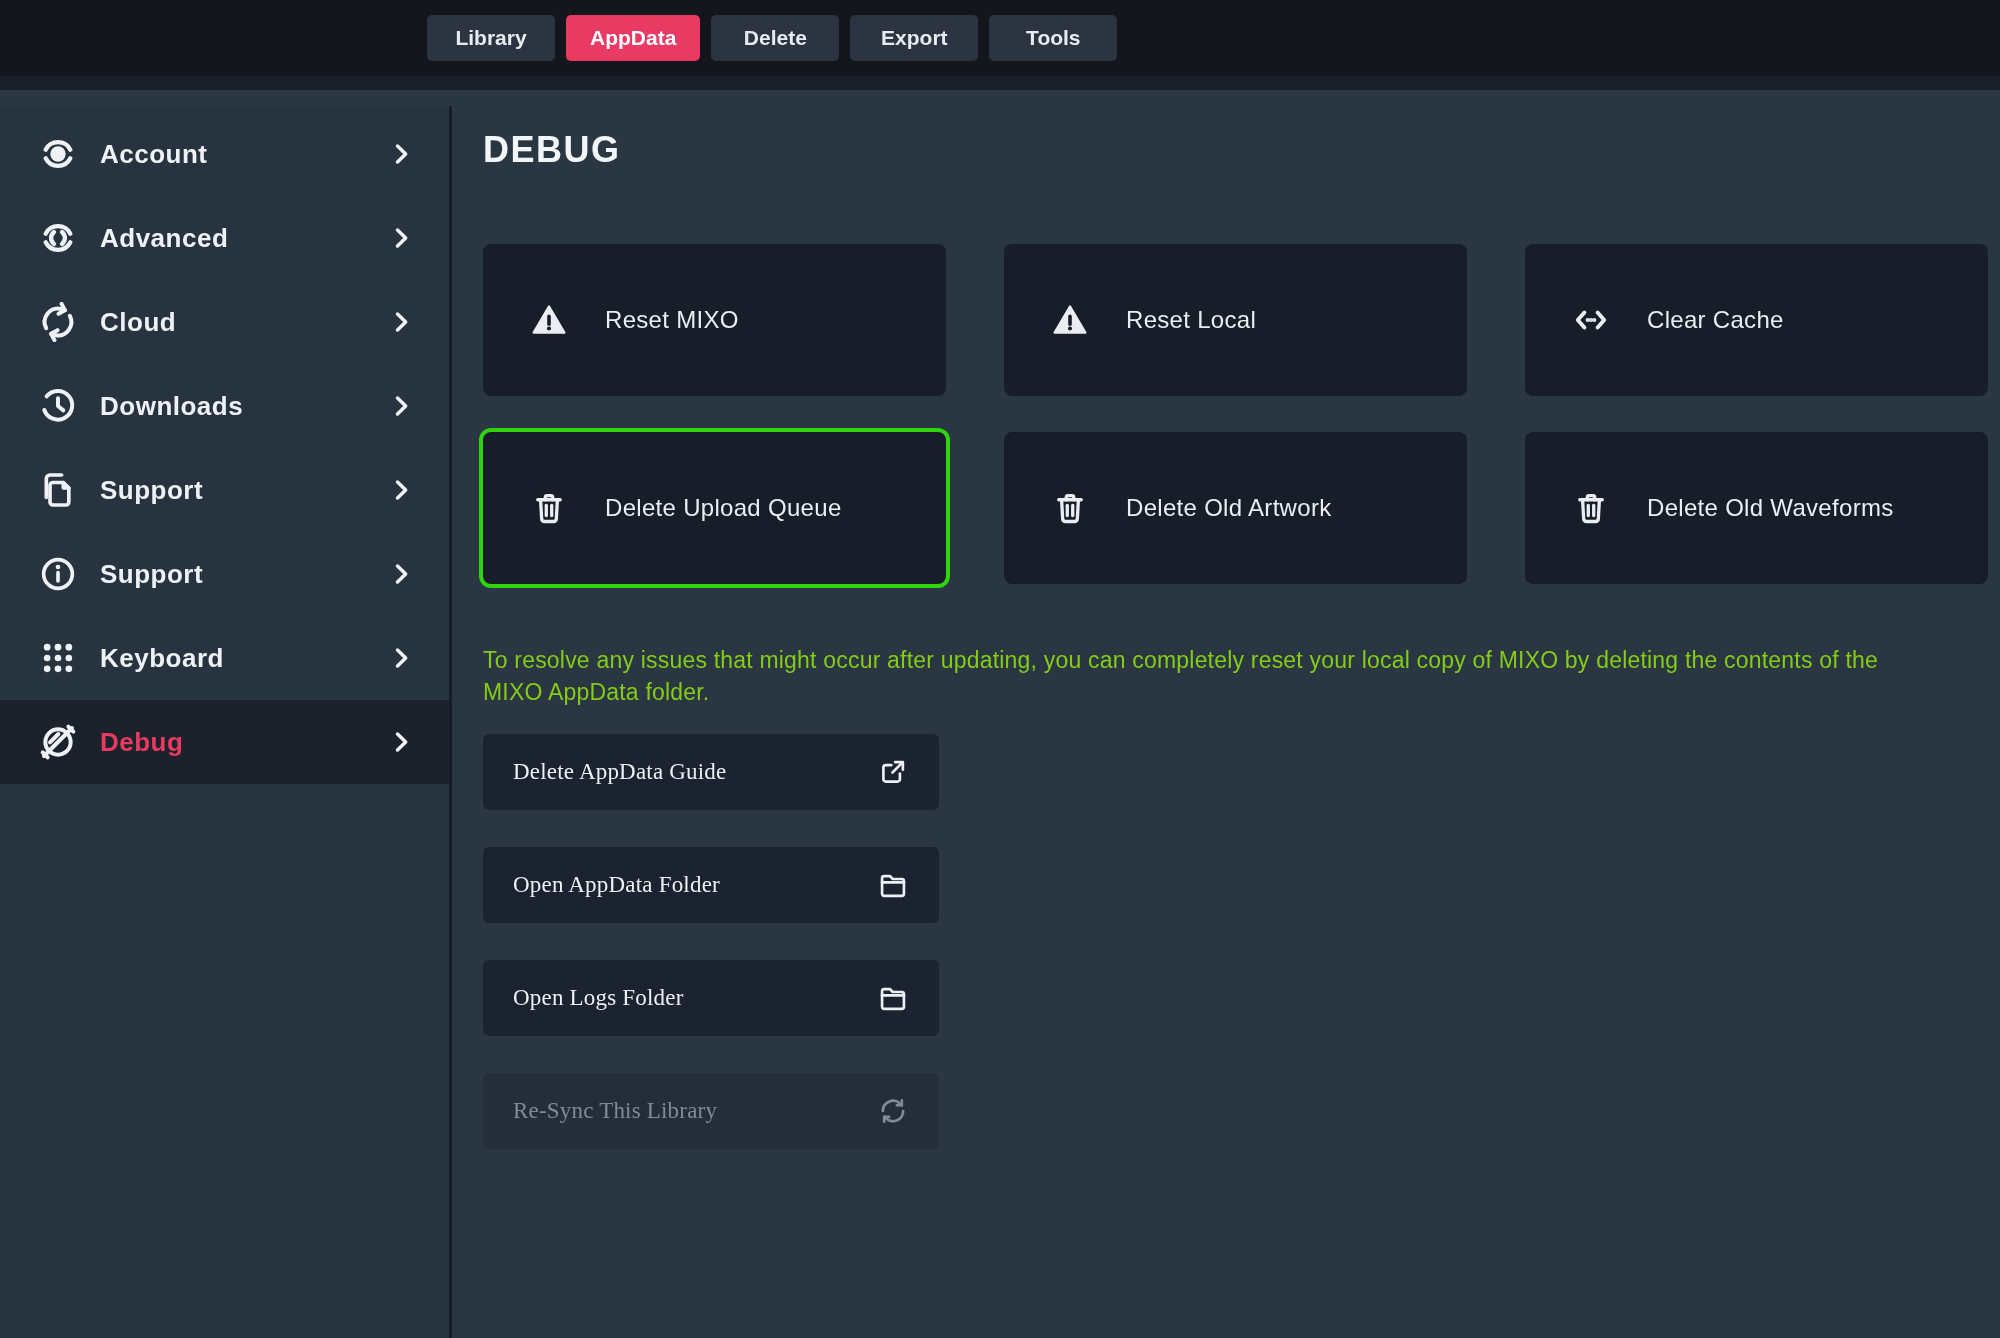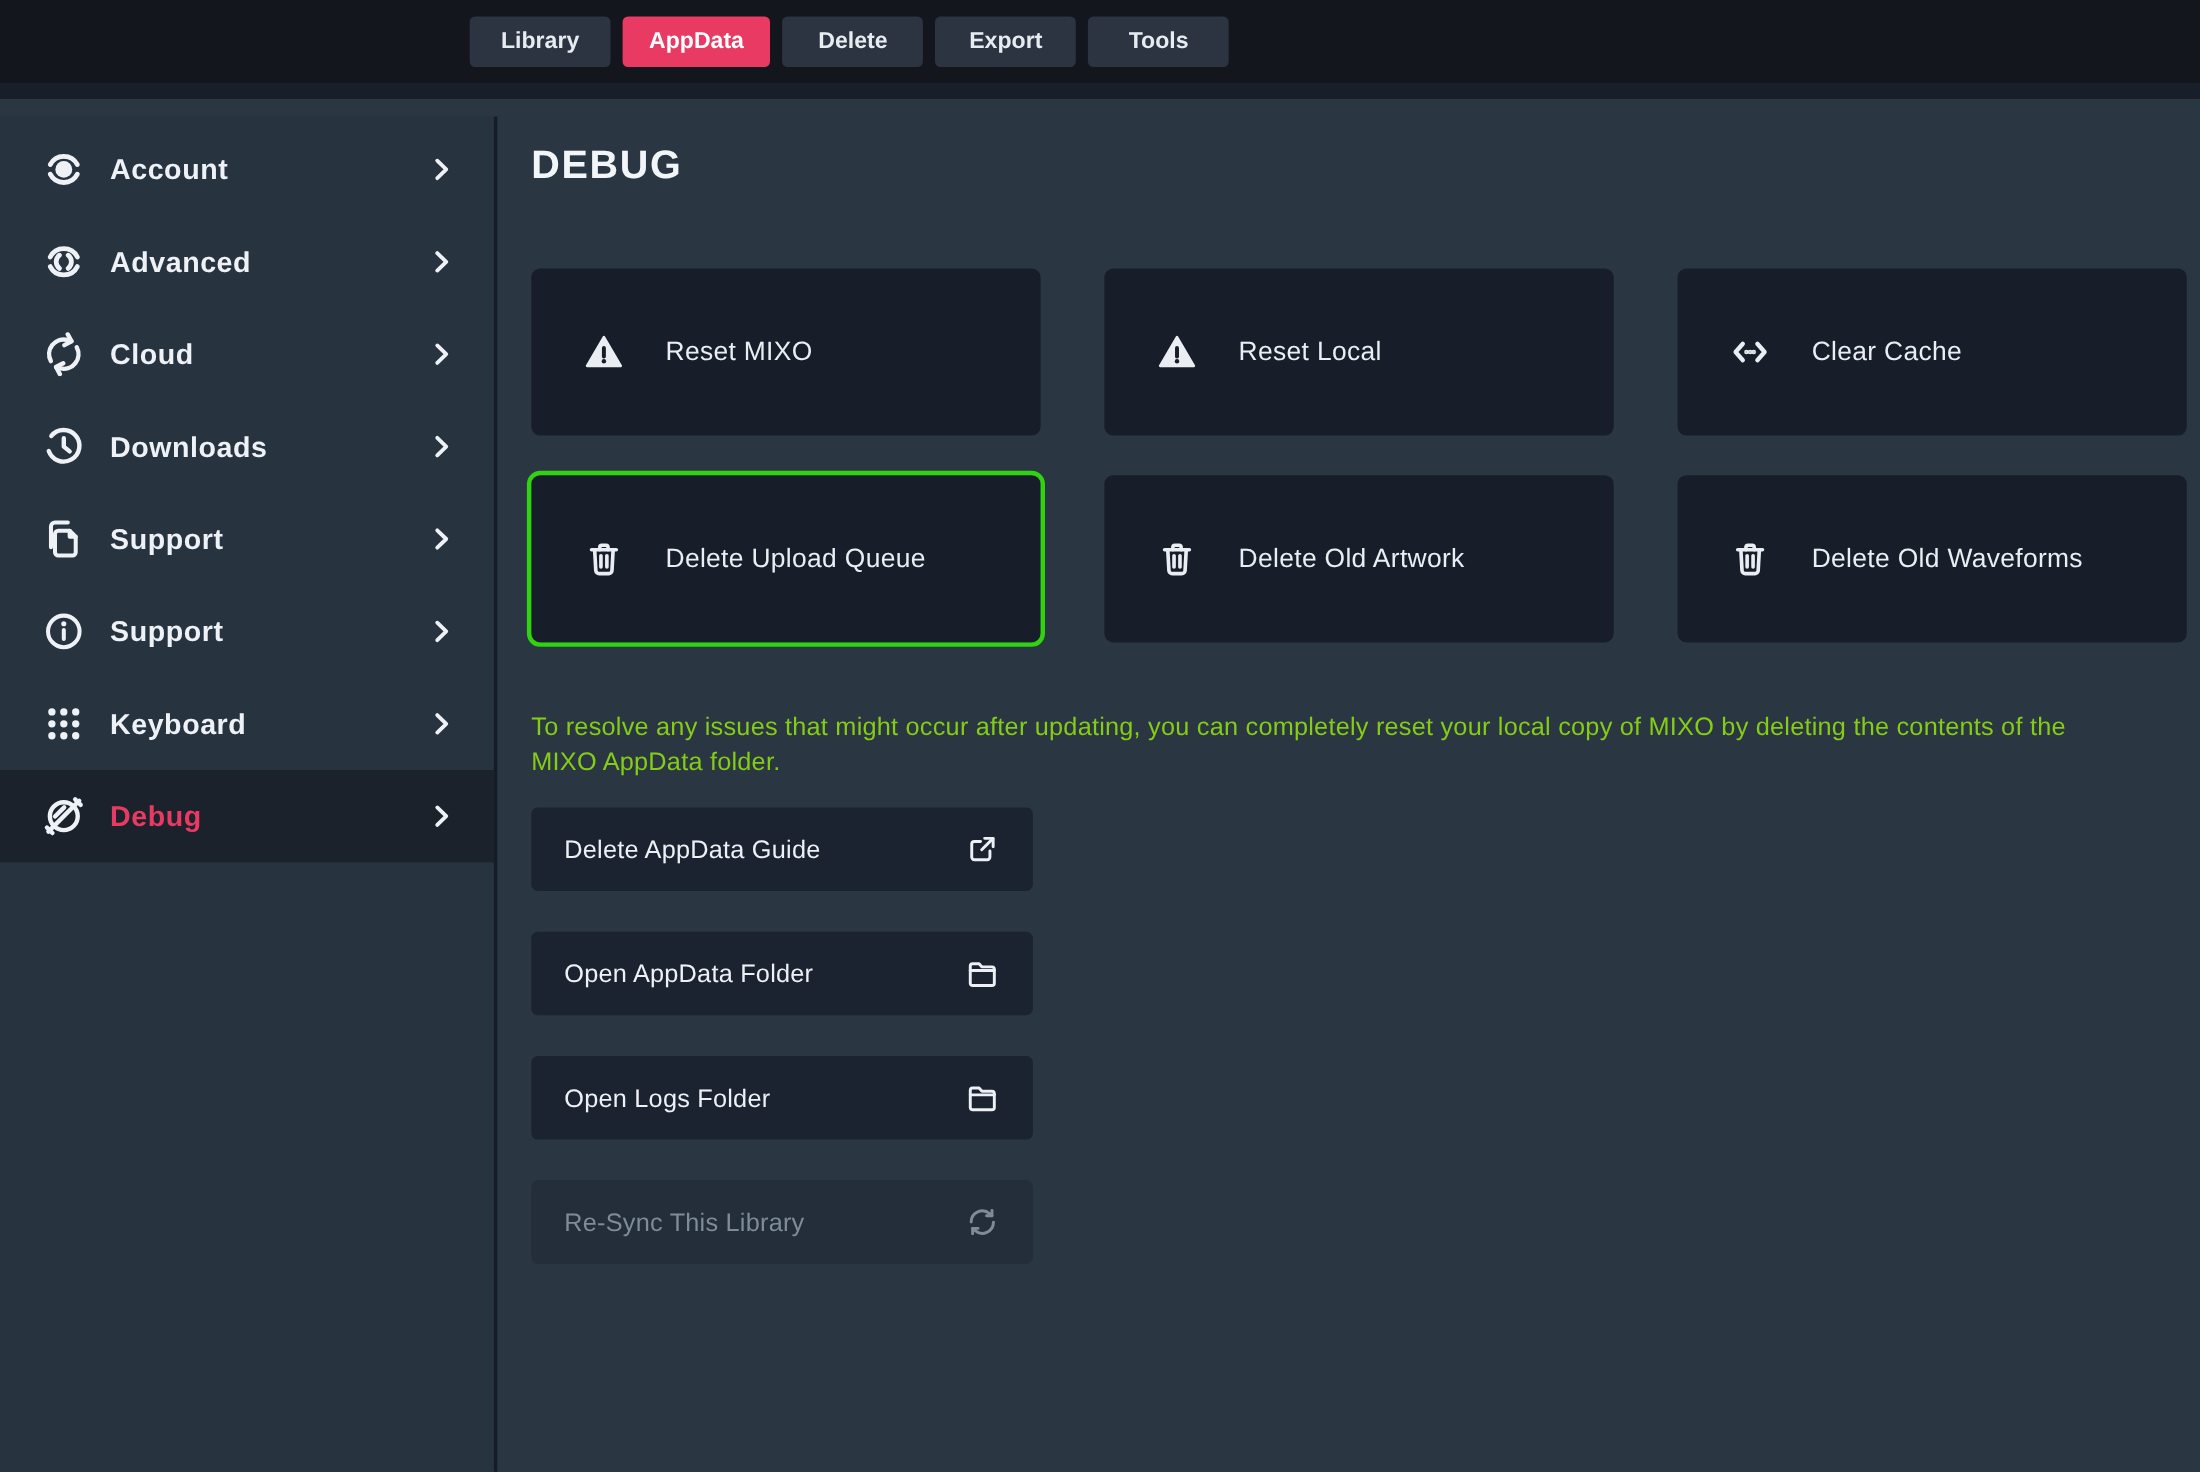--- a/index.html
+++ b/index.html
@@ -65,21 +65,21 @@
   .desc{
     margin:60px 0 0 0;max-width:1442px;font-size:23px;line-height:32px;
     color:#84cc16;letter-spacing:.2px;
   }
 
   
   .actions{margin-top:26px;display:flex;flex-direction:column;gap:37px;}
   .action-btn{
     width:456px;height:76px;background:#1b2330;border:none;border-radius:6px;
     display:flex;align-items:center;padding:0 30px;box-sizing:border-box;
-    color:#edf1f5;font-size:23px;font-family:Liberation Sans, sans-serif;cursor:pointer;
+    color:#edf1f5;font-size:23px;font-family:Liberation Serif, serif;cursor:pointer;
   }
   .action-btn .a-label{flex:1;text-align:left;letter-spacing:.2px;}
   .action-btn .a-icon{width:32px;height:32px;flex:0 0 auto;}
   .action-btn.disabled{background:#242e3a;color:#7f8b99;cursor:default;}
 </style>
 </head>
 <body>
 
 <header class="topbar">
   <nav class="topnav">

